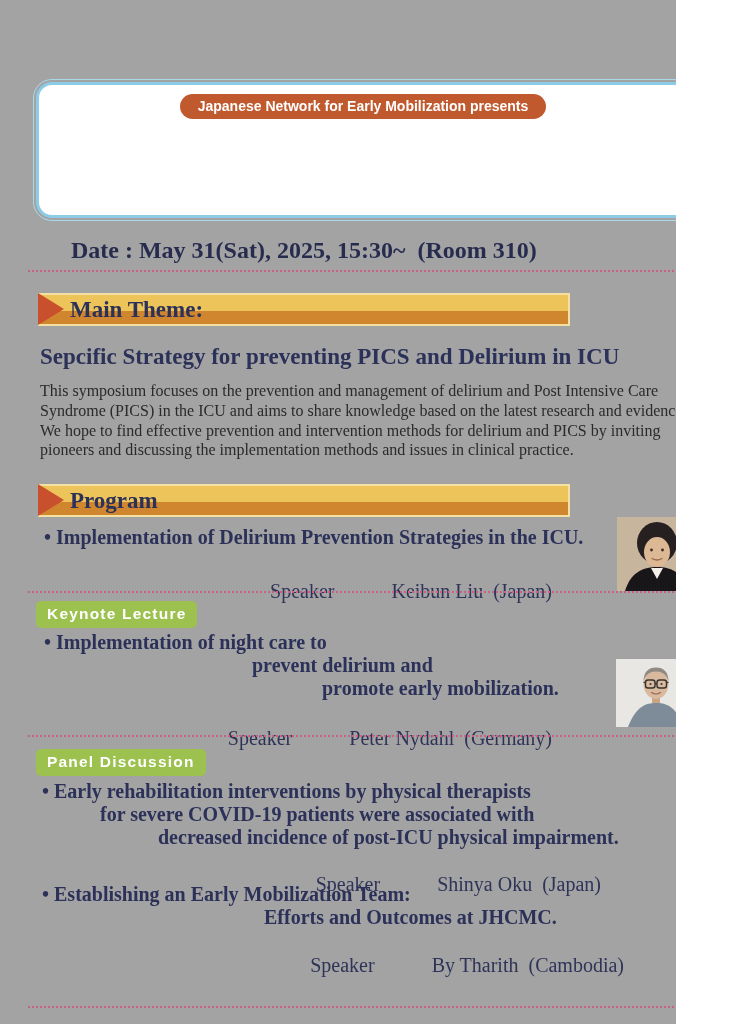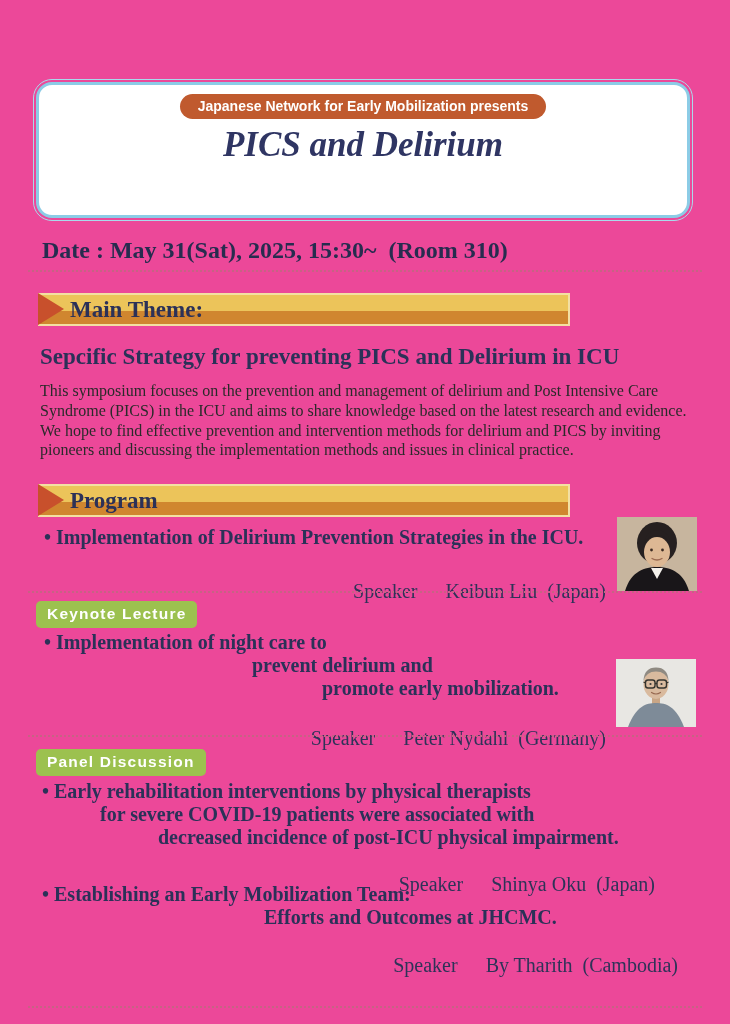--- a/index.html
+++ b/index.html
@@ -1,18 +1,18 @@
 <!DOCTYPE html>
 <html><head>
 <meta charset="utf-8">
 <style>
   html,body{margin:0;padding:0;background:#fff;}
-  .page{position:relative;width:730px;height:1024px;background:#ec4899;overflow:hidden;
+  .page{position:relative;width:676px;height:1024px;background:#a3a3a3;overflow:hidden;
         font-family:"Liberation Serif","DejaVu Serif",serif;color:#2B3158;}
-  .pre{white-space:pre;}
+  .pre{white-space:pre;margin-left:29px;}
 
   
   .header-card{position:absolute;left:36px;top:82px;width:654px;height:136px;box-sizing:border-box;
                border:3px solid #8CCCE6;outline:1px solid #A9DAEC;outline-offset:2px;
                border-radius:16px;background:#fff;text-align:center;}
   .pill{display:inline-block;margin-top:9px;background:#C05A2E;color:#fff;
         font-family:"Liberation Sans","DejaVu Sans",sans-serif;font-weight:bold;font-size:14px;
         padding:4px 18px 5px;border-radius:14px;white-space:nowrap;}
   .event-title{margin-top:6px;font-style:italic;font-weight:bold;font-size:35px;line-height:39px;color:#2F3563;}
 
@@ -47,21 +47,20 @@
   .photo{position:absolute;display:block;}
 </style>
 </head>
 <body>
 
 <div class="page">
 
   <div class="header-card">
     <div class="pill">Japanese Network for Early Mobilization presents</div>
     <div class="event-title">
-      <div>PICS and Delirium</div>
     </div>
   </div>
 
   <div class="date-line pre">Date : May 31(Sat), 2025, 15:30~  (Room 310)</div>
   <div class="dotted" style="top:270px"></div>
 
   <div class="banner" style="top:293px">
     <span class="arrow"></span>
     <span class="blabel">Main Theme:</span>
   </div>

